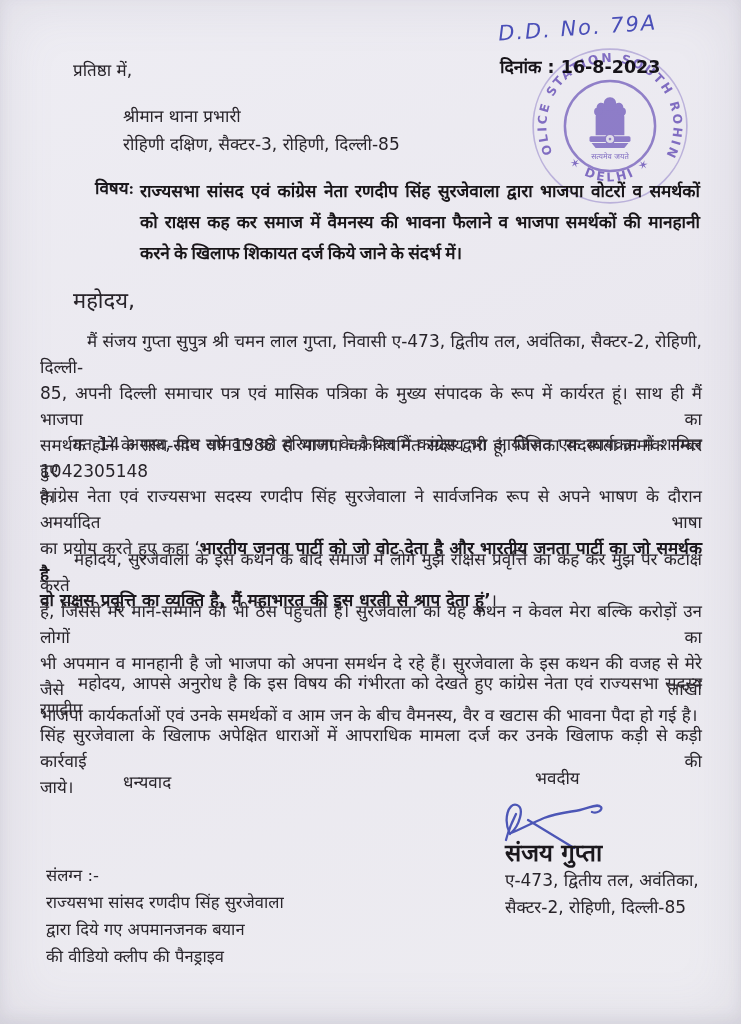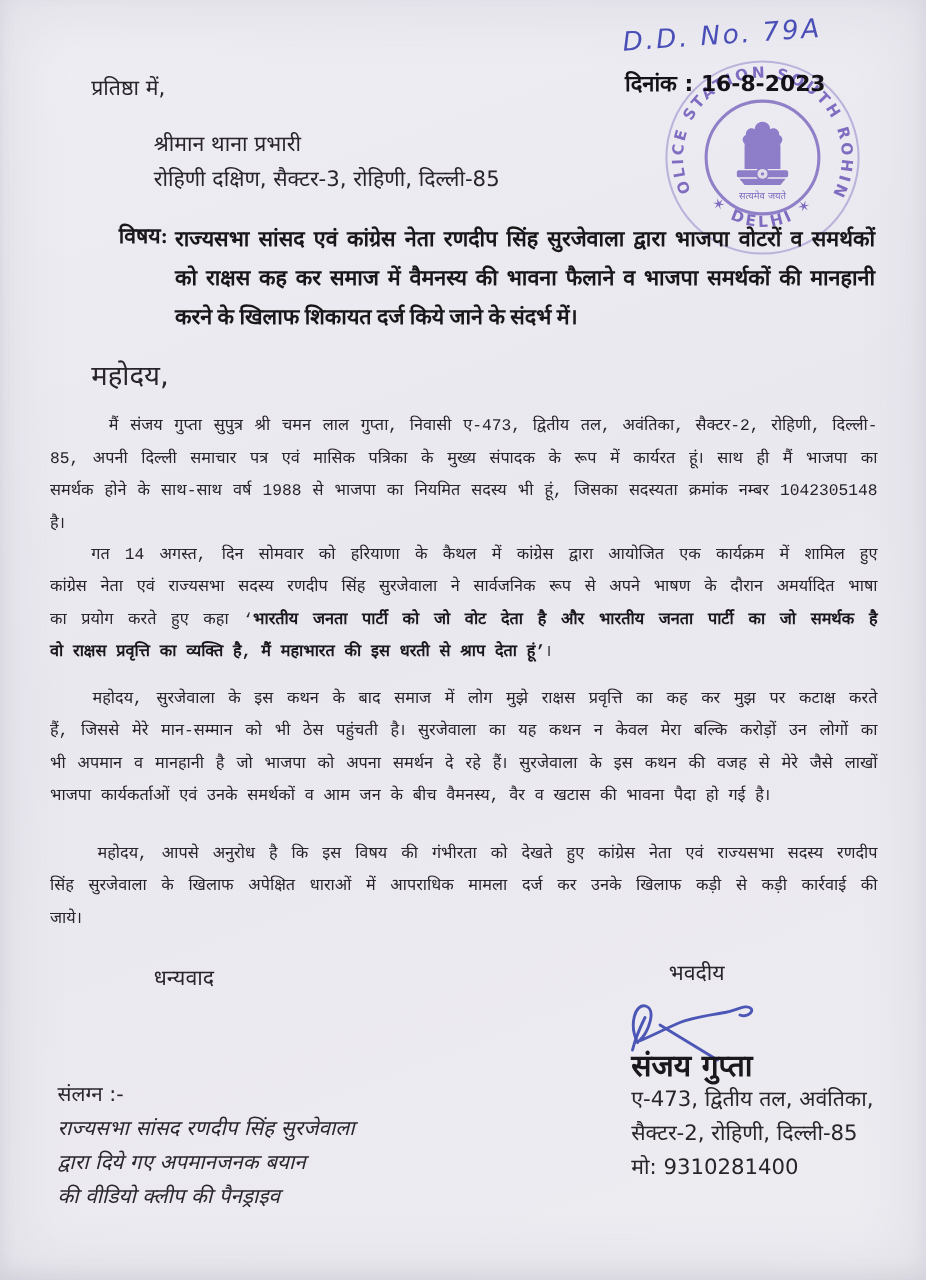--- a/index.html
+++ b/index.html
@@ -9,41 +9,41 @@
     margin:0 auto;
     background:linear-gradient(160deg,#eeedf3 0%,#eae8ef 45%,#edecf1 100%);
     box-shadow:inset 0 0 55px rgba(120,115,140,.14), inset 0 -6px 14px rgba(100,95,120,.10);
     overflow:hidden;
     font-family:"DejaVu Sans", sans-serif;
     color:#28242a;
   }
   .abs{position:absolute;}
   .ink{color:#28242a;margin-left:28px;}
   .bold{font-weight:700;color:#1b181d;}
-  .body-text{font-size:13px;line-height:26px;font-family:Liberation Mono, monospace;}
+  .body-text{font-size:17px;line-height:26px;}
   .jline{text-align:justify;text-align-last:justify;}
   .jline-end{text-align:justify;text-align-last:auto;}
   .handwriting{
     color:#4a4fb8;
     font-style:italic;
     font-size:21px;
     letter-spacing:2px;
     transform:rotate(-4deg);
     white-space:nowrap;
   }
   .date-line{font-size:17.5px;font-weight:700;color:#161318;white-space:nowrap;}
   .stamp-svg{mix-blend-mode:multiply;opacity:.88;}
   .subject-block{width:605px;font-family:Liberation Serif, serif;}
   .subject-label{position:absolute;left:0;top:0;font-weight:700;font-size:17px;color:#1b181d;}
   .subject-lines{margin-left:45px;width:560px;font-weight:700;font-size:17.2px;line-height:31px;color:#191619;}
   .para{width:662px;}
   .sig-svg{opacity:.92;}
   .closing-right{font-size:17px;line-height:27px;}
   .enclosure{font-size:16.5px;line-height:27px;color:#2a262c;}
-  .nowrap{white-space:nowrap;font-style:italic;}
+  .nowrap{white-space:nowrap;}
 </style>
 </head>
 <body>
 
 <div class="page">
 
   <div class="abs ink" style="left:45px;top:58px;font-size:17px;">प्रतिष्ठा में,</div>
 
   <div class="abs handwriting" style="left:498px;top:16px;">D.D.  No.  79A</div>
 
@@ -138,21 +138,20 @@
       <path d="M16,46 C9,32 14,14 23,17 C31,20 25,38 17,45 C25,42 38,35 50,30 C63,25 76,24 86,22 C96,20 103,15 107,19 C109,22 103,26 98,24"></path>
       <path d="M12,52 C14,44 18,34 22,26"></path>
       <path d="M34,32 L80,60"></path>
     </g>
   </svg>
 
   <div class="abs closing-right" style="left:505px;top:840px;">
     <div class="bold" style="font-size:24px;">संजय गुप्ता</div>
     <div>ए-473, द्वितीय तल, अवंतिका,</div>
     <div>सैक्टर-2, रोहिणी, दिल्ली-85</div>
-    <div>मो:  9310281400</div>
   </div>
 
   <div class="abs enclosure" style="left:46px;top:862px;">
     <div>संलग्न :-</div>
     <div class="nowrap">राज्यसभा सांसद रणदीप सिंह सुरजेवाला</div>
     <div class="nowrap">द्वारा दिये गए अपमानजनक बयान</div>
     <div class="nowrap">की वीडियो क्लीप की पैनड्राइव</div>
   </div>
 
 </div>

